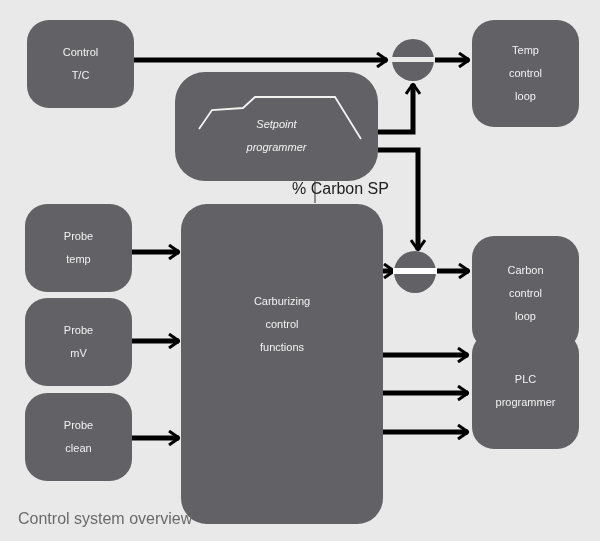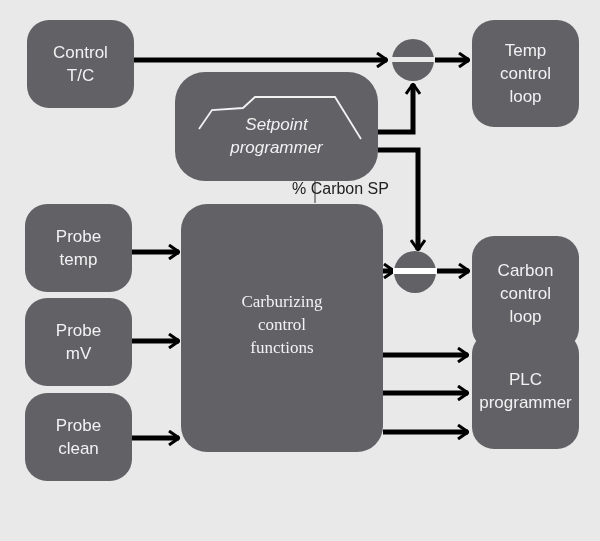--- a/index.html
+++ b/index.html
@@ -11,21 +11,21 @@
     font-family: "Liberation Sans", sans-serif;
   }
   .canvas { position: absolute; left: 0; top: 0; width: 600px; height: 541px; }
   .block {
     position: absolute;
     background: #616166;
     color: #f2f2f2;
     border-radius: 22px;
     display: flex; align-items: center; justify-content: center;
     text-align: center;
-    font-size: 17px;
+    font-size: 11px;
     line-height: 23px;
     white-space: pre-line;
     box-sizing: border-box;
   }
   .caption {
     position: absolute; left: 18px; top: 510px;
     font-size: 16px; color: #6a6a6a;
   }
   .sp-label {
     position: absolute; left: 292px; top: 180px;
@@ -94,26 +94,27 @@
 
   <div class="block" style="left:25px;top:204px;width:107px;height:88px;">Probe
 temp</div>
 
   <div class="block" style="left:25px;top:298px;width:107px;height:88px;">Probe
 mV</div>
 
   <div class="block" style="left:25px;top:393px;width:107px;height:88px;">Probe
 clean</div>
 
-  <div class="block" style="left:181px;top:204px;width:202px;height:248px;align-items:flex-start;padding-top:86px;border-radius:26px;font-family:Liberation Serif, serif;">Carburizing
+  <div class="block" style="left:181px;top:204px;width:202px;height:320px;align-items:flex-start;padding-top:86px;border-radius:26px;">Carburizing
 control
 functions</div>
 
   <div class="block" style="left:472px;top:204px;width:107px;height:114px;margin-top:32px;">Carbon
 control
 loop</div>
 
   <div class="block" style="left:472px;top:332px;width:107px;height:117px;">PLC
 programmer</div>
 
   <div class="sp-label">% Carbon SP</div>
 
+  <div class="caption">Control system overview</div>
 </div>
 
 </body></html>

